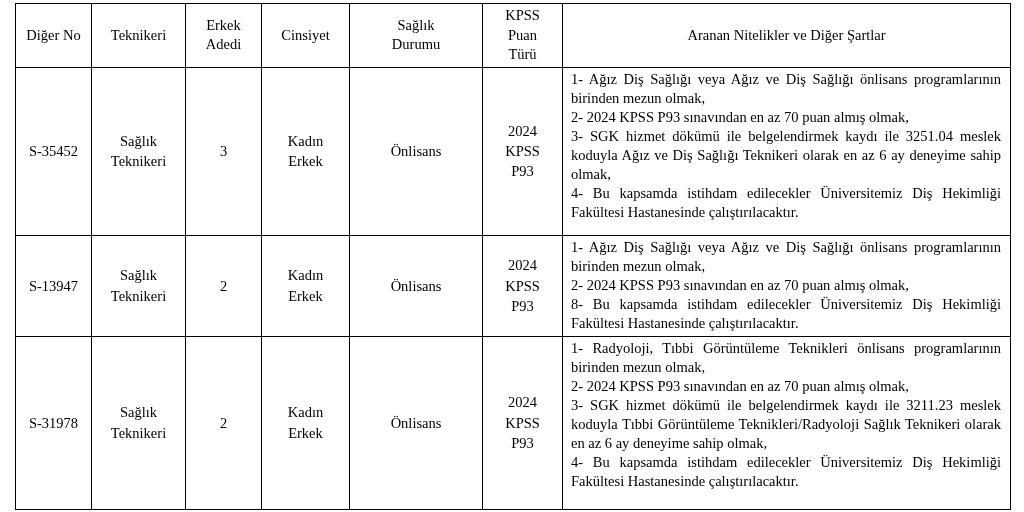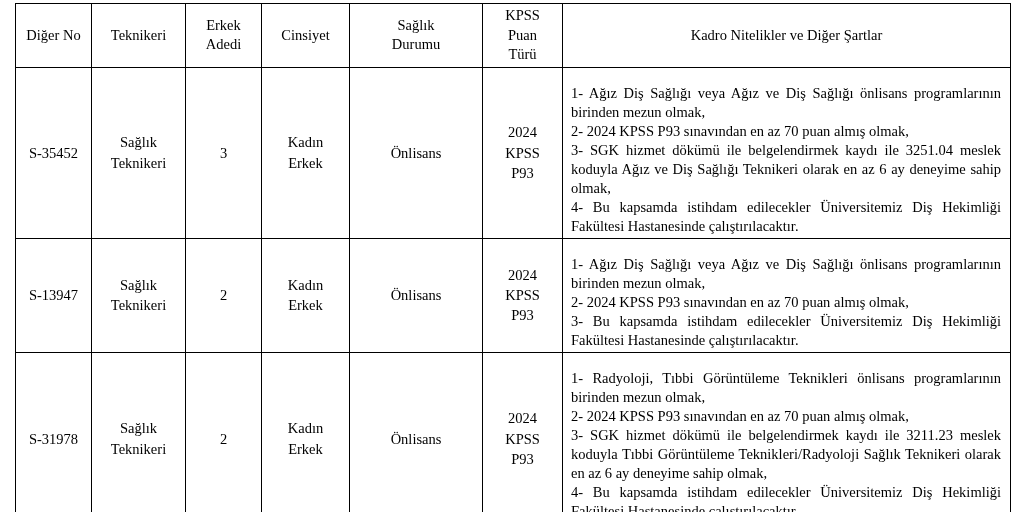--- a/index.html
+++ b/index.html
@@ -39,21 +39,21 @@
   }
   td.cell {
     text-align: center;
     vertical-align: middle;
     white-space: pre-line;
     line-height: 1.4;
     padding: 2px 3px;
   }
   td.reqs {
     vertical-align: top;
-    padding: 16px 9px 2px 8px;
+    padding: 2px 9px 2px 8px;
   }
   td.reqs .req-item {
     text-align: justify;
     line-height: 19px;
   }
 </style>
 </head>
 <body>
 
 <div class="page">
@@ -72,21 +72,21 @@
       <th class="hdr">Diğer No</th>
       <th class="hdr">Teknikeri</th>
       <th class="hdr">Erkek
 Adedi</th>
       <th class="hdr">Cinsiyet</th>
       <th class="hdr">Sağlık
 Durumu</th>
       <th class="hdr">KPSS
 Puan
 Türü</th>
-      <th class="hdr">Kadro Nitelikler ve Diğer Şartlar</th>
+      <th class="hdr">Aranan Nitelikler ve Diğer Şartlar</th>
     </tr>
 
     <tr style="height:168px">
       <td class="cell">S-35452</td>
       <td class="cell">Sağlık
 Teknikeri</td>
       <td class="cell">3</td>
       <td class="cell">Kadın
 Erkek</td>
       <td class="cell">Önlisans</td>
@@ -108,21 +108,21 @@
       <td class="cell">2</td>
       <td class="cell">Kadın
 Erkek</td>
       <td class="cell">Önlisans</td>
       <td class="cell">2024
 KPSS
 P93</td>
       <td class="reqs">
         <div class="req-item">1- Ağız Diş Sağlığı veya Ağız ve Diş Sağlığı önlisans programlarının birinden mezun olmak,</div>
         <div class="req-item">2- 2024 KPSS P93 sınavından en az 70 puan almış olmak,</div>
-        <div class="req-item">3- Bu kapsamda istihdam edilecekler Üniversitemiz Diş Hekimliği Fakültesi Hastanesinde çalıştırılacaktır.</div>
+        <div class="req-item">8- Bu kapsamda istihdam edilecekler Üniversitemiz Diş Hekimliği Fakültesi Hastanesinde çalıştırılacaktır.</div>
       </td>
     </tr>
 
     <tr style="height:173px">
       <td class="cell">S-31978</td>
       <td class="cell">Sağlık
 Teknikeri</td>
       <td class="cell">2</td>
       <td class="cell">Kadın
 Erkek</td>

